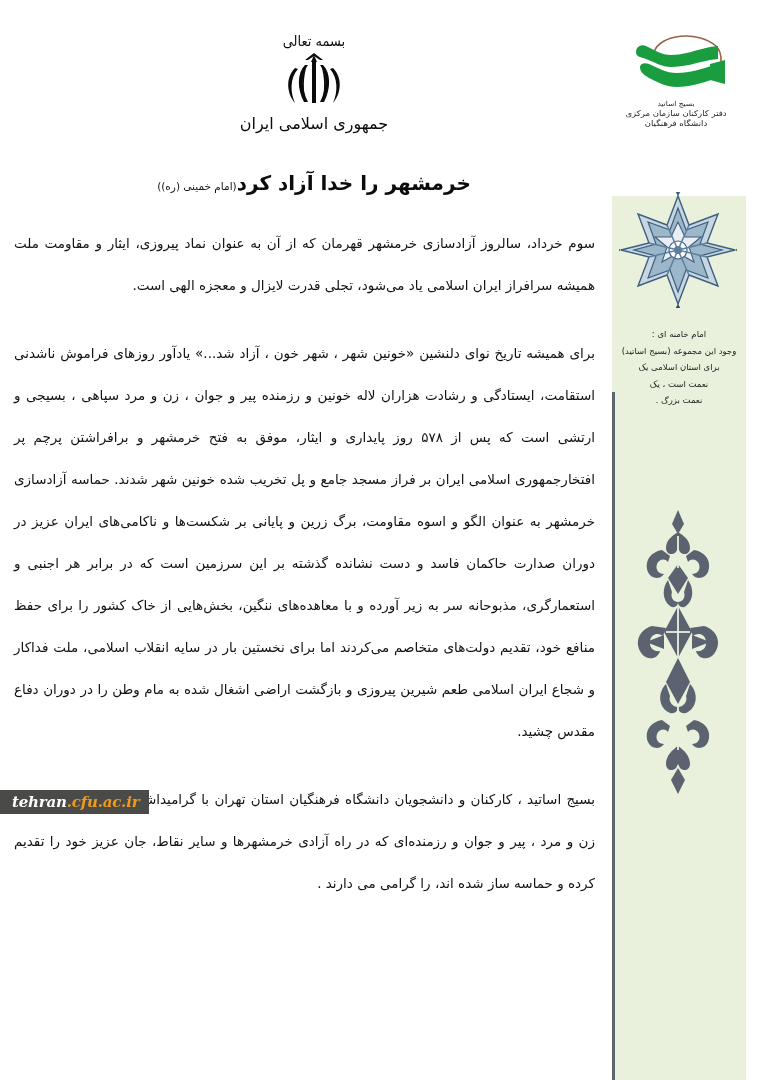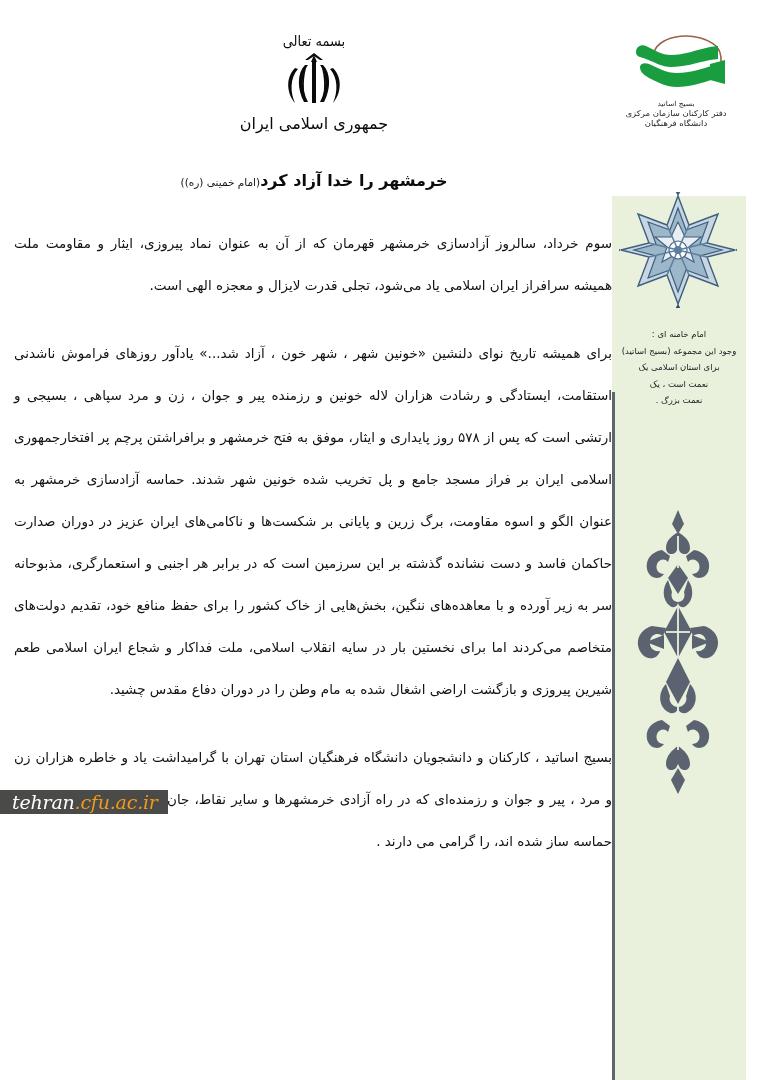--- a/index.html
+++ b/index.html
@@ -133,21 +133,21 @@
   
   #doc-title {
     position: absolute;
     top: 171px;
     left: 0;
     width: 628px;
     text-align: center;
     direction: rtl;
   }
   #doc-title .title-main {
-    font-size: 16px;
+    font-size: 20px;
     font-weight: bold;
     color: #0b0b0b;
     letter-spacing: -0.2px;
   }
   #doc-title .title-sub {
     font-size: 10.5px;
     font-weight: normal;
     color: #141414;
   }
 
@@ -155,21 +155,21 @@
   #body-text {
     position: absolute;
     top: 222px;
     left: 0;
     width: 628px;
     direction: rtl;
     padding: 0 16px 0 14px;
     box-sizing: border-box;
   }
   #body-text p {
-    margin: 0 0 26px 0;
+    margin: 0 17px 26px 0;
     font-size: 13.5px;
     line-height: 42px;
     color: #121212;
     text-align: justify;
     text-justify: inter-word;
     letter-spacing: -0.1px;
   }
   #body-text p.last { margin-bottom: 0; }
 
   
@@ -180,22 +180,22 @@
     height: 24px;
     padding: 0 10px 0 12px;
     background: #4a4a48;
     display: flex;
     align-items: center;
     direction: ltr;
   }
   #footer-watermark .wm {
     font-family: "DejaVu Serif", "Liberation Serif", serif;
     font-style: italic;
-    font-weight: normal;
-    font-size: 19px;
+    font-weight: bold;
+    font-size: 15px;
     letter-spacing: -0.2px;
   }
   #footer-watermark .wm-host { color: #ffffff; }
   #footer-watermark .wm-domain { color: #f09a1e; }
 </style>
 </head>
 <body>
 
 <div id="page">
 

